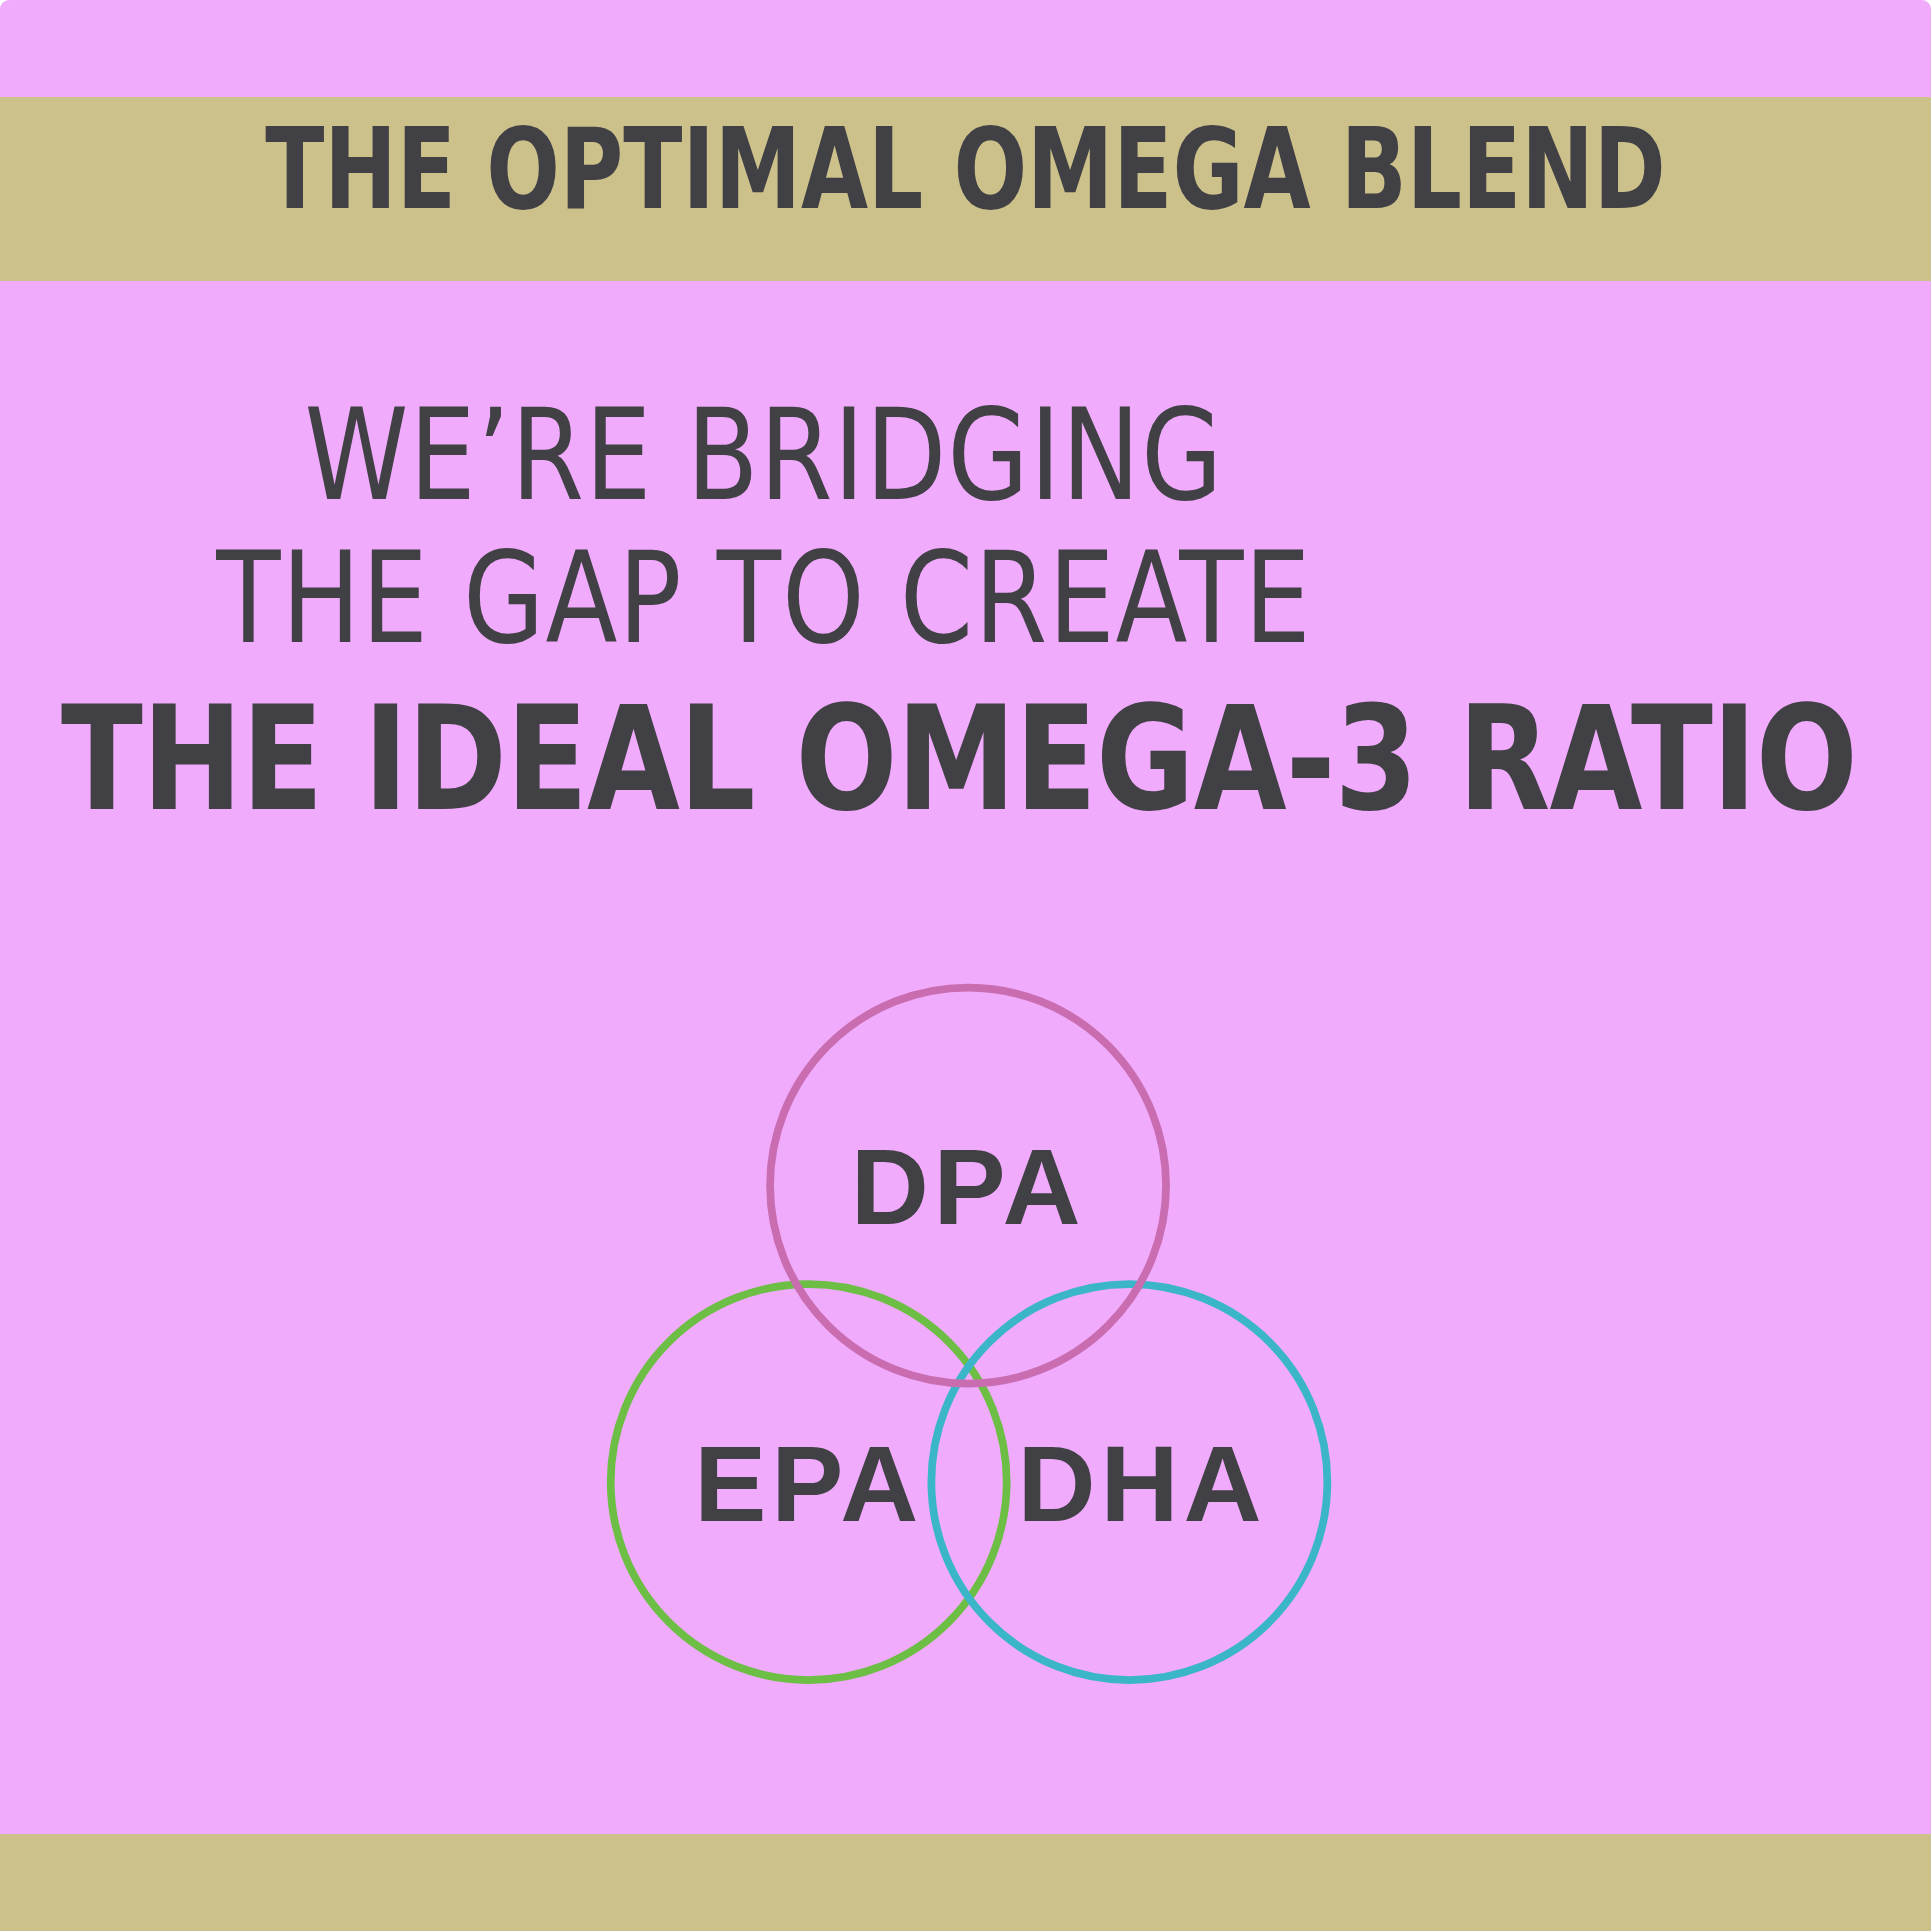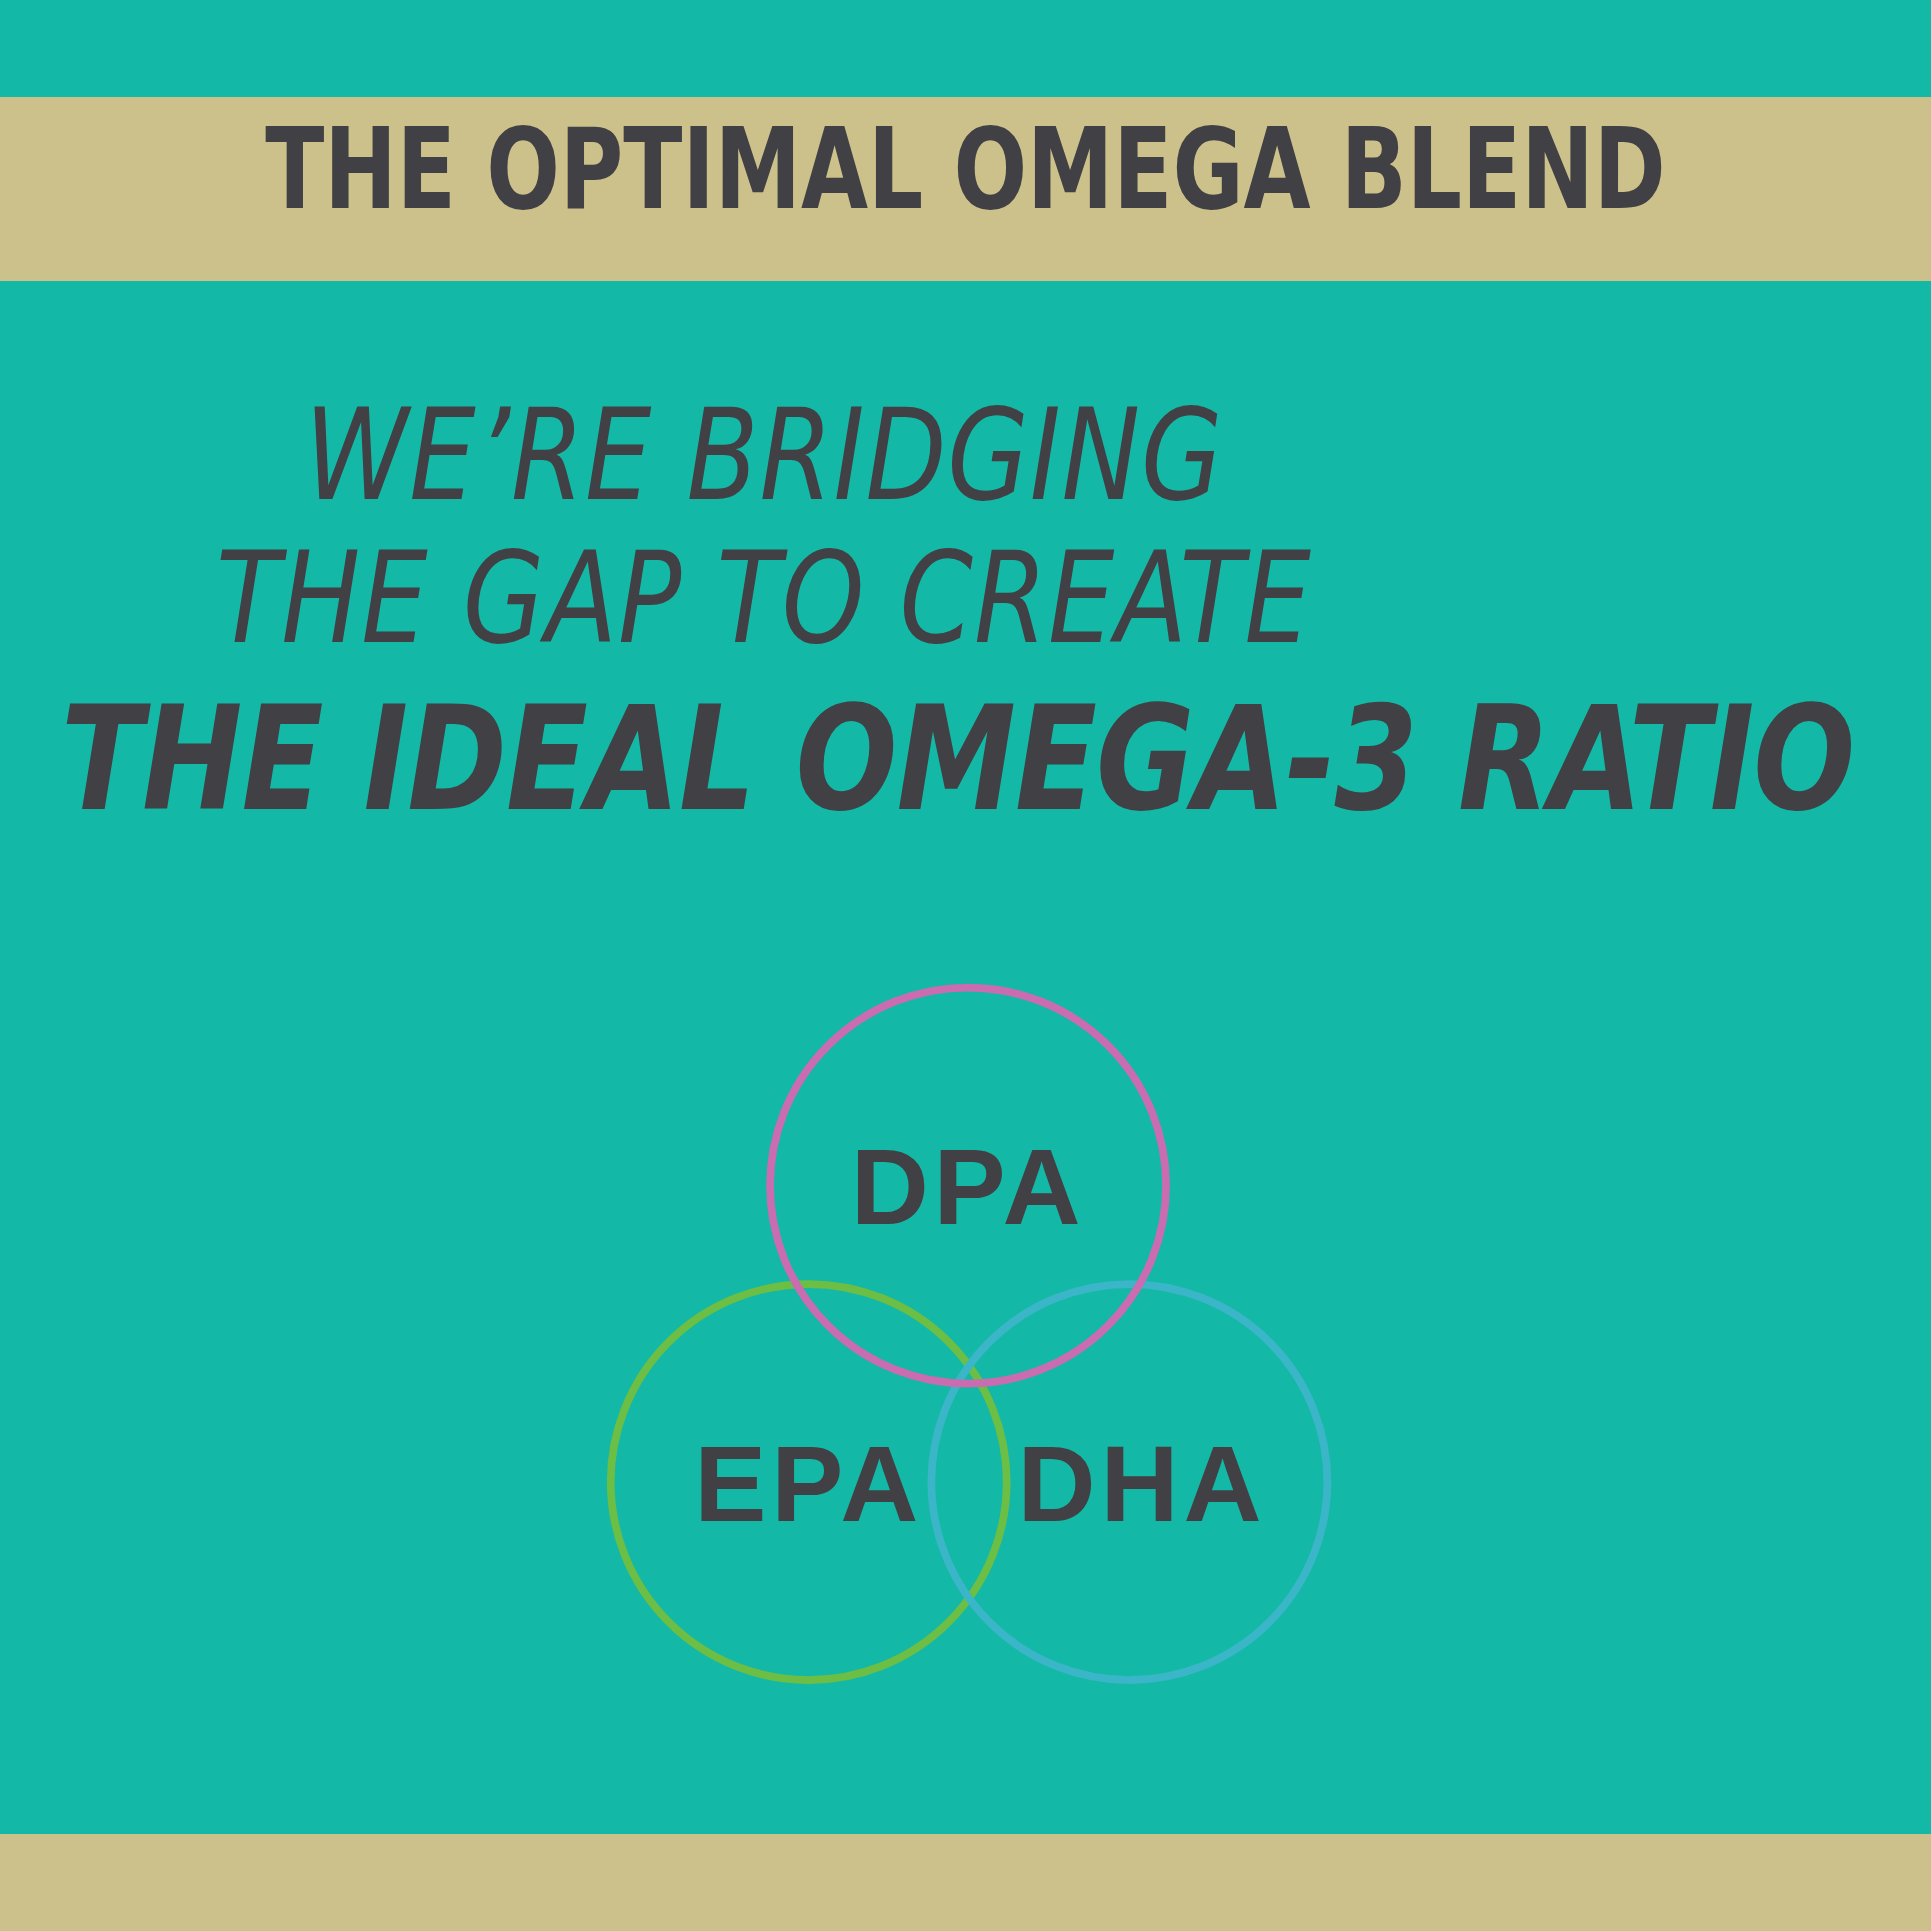--- a/index.html
+++ b/index.html
@@ -10,21 +10,22 @@
   body {
     width: 1931px;
     height: 1931px;
     overflow: hidden;
     font-family: "Liberation Sans", sans-serif;
   }
   #poster {
     position: relative;
     width: 1931px;
     height: 1931px;
-    background: #14b8a6;
+    background: #f0abfc;
+    border-radius: 9px;
   }
 
   
   .band {
     position: absolute;
     left: 0;
     width: 1931px;
     background: #ccc18b;
   }
   #band-top {
@@ -53,21 +54,20 @@
     white-space: nowrap;
   }
 
   
   #headline {
     position: absolute;
     left: 0;
     top: 384px;
     width: 1528px;
     text-align: center;
-    font-style: italic;
   }
   .hl-line {
     display: block;
     white-space: nowrap;
     color: #414045;
     font-family: "Liberation Sans Narrow", "DejaVu Sans Condensed", "Liberation Sans", sans-serif;
   }
   .hl-light {
     font-weight: 300;
     font-size: 127px;

